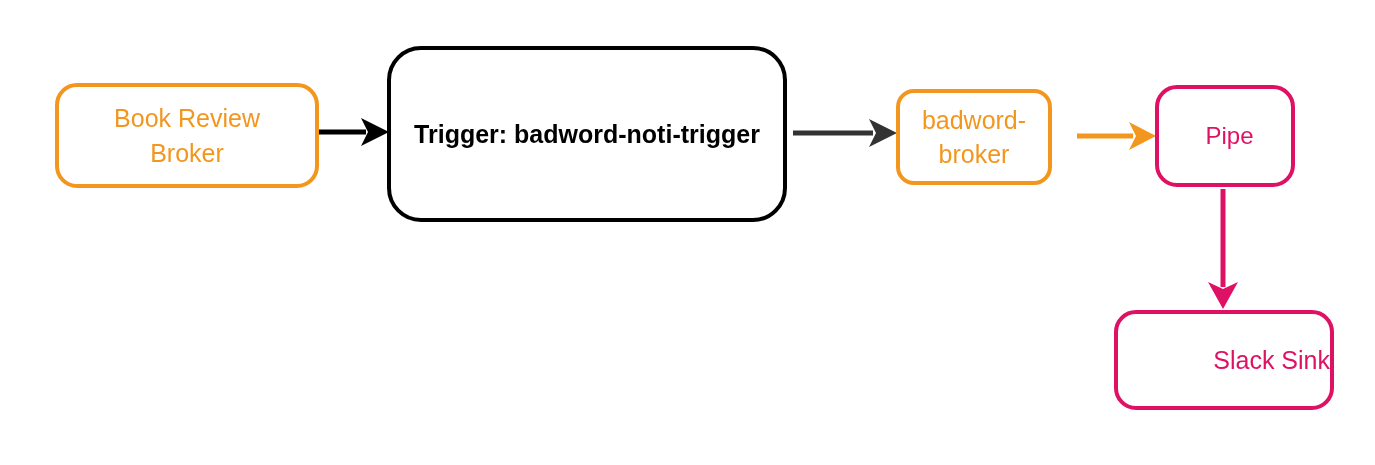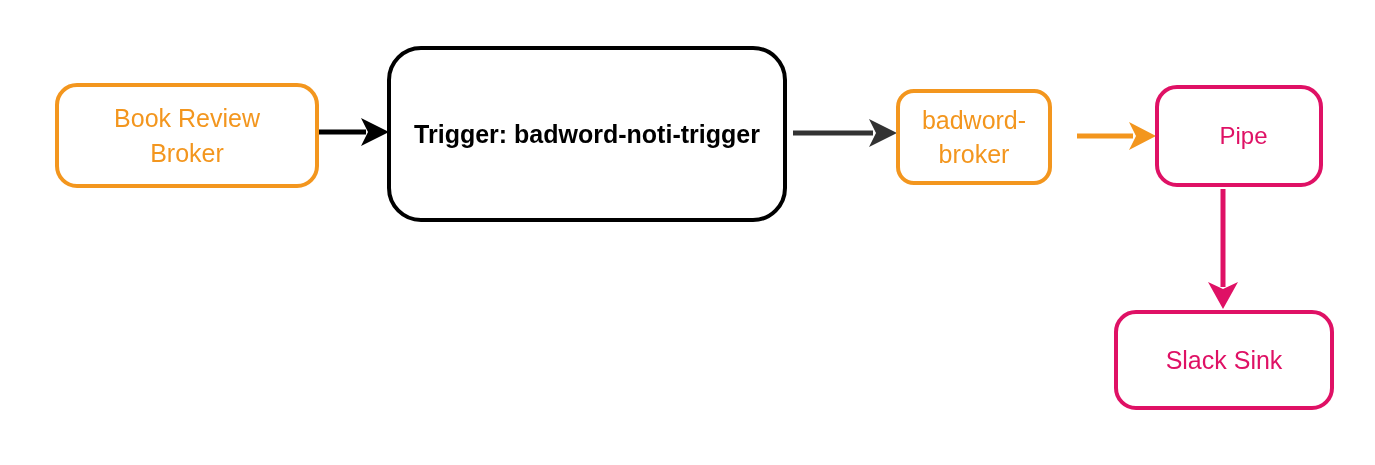--- a/index.html
+++ b/index.html
@@ -61,34 +61,35 @@
   .node-broker2 {
     left: 896px; top: 89px;
     width: 156px; height: 96px;
     border: 4px solid var(--orange);
     border-radius: 18px;
     color: var(--orange);
     font-size: 25px;
   }
   .node-pipe {
     left: 1155px; top: 85px;
-    width: 168px; height: 102px;
+    width: 140px; height: 102px;
     border: 4px solid var(--pink);
     border-radius: 22px;
     color: var(--pink);
     font-size: 24px;
     padding-left: 9px;
   }
   .node-slack {
     left: 1114px; top: 310px;
     width: 220px; height: 100px;
     border: 4px solid var(--pink);
     border-radius: 22px;
     color: var(--pink);
     font-size: 25px;
+    justify-content: flex-end;
   }
   .stroke-black { stroke: var(--black); stroke-width: 5; }
   .fill-black   { fill: var(--black); }
   .stroke-dark  { stroke: var(--dark-gray); stroke-width: 5; }
   .fill-dark    { fill: var(--dark-gray); }
   .stroke-orange{ stroke: var(--orange); stroke-width: 5; }
   .fill-orange  { fill: var(--orange); }
   .stroke-pink  { stroke: var(--pink); stroke-width: 5; }
   .fill-pink    { fill: var(--pink); }
 </style>

